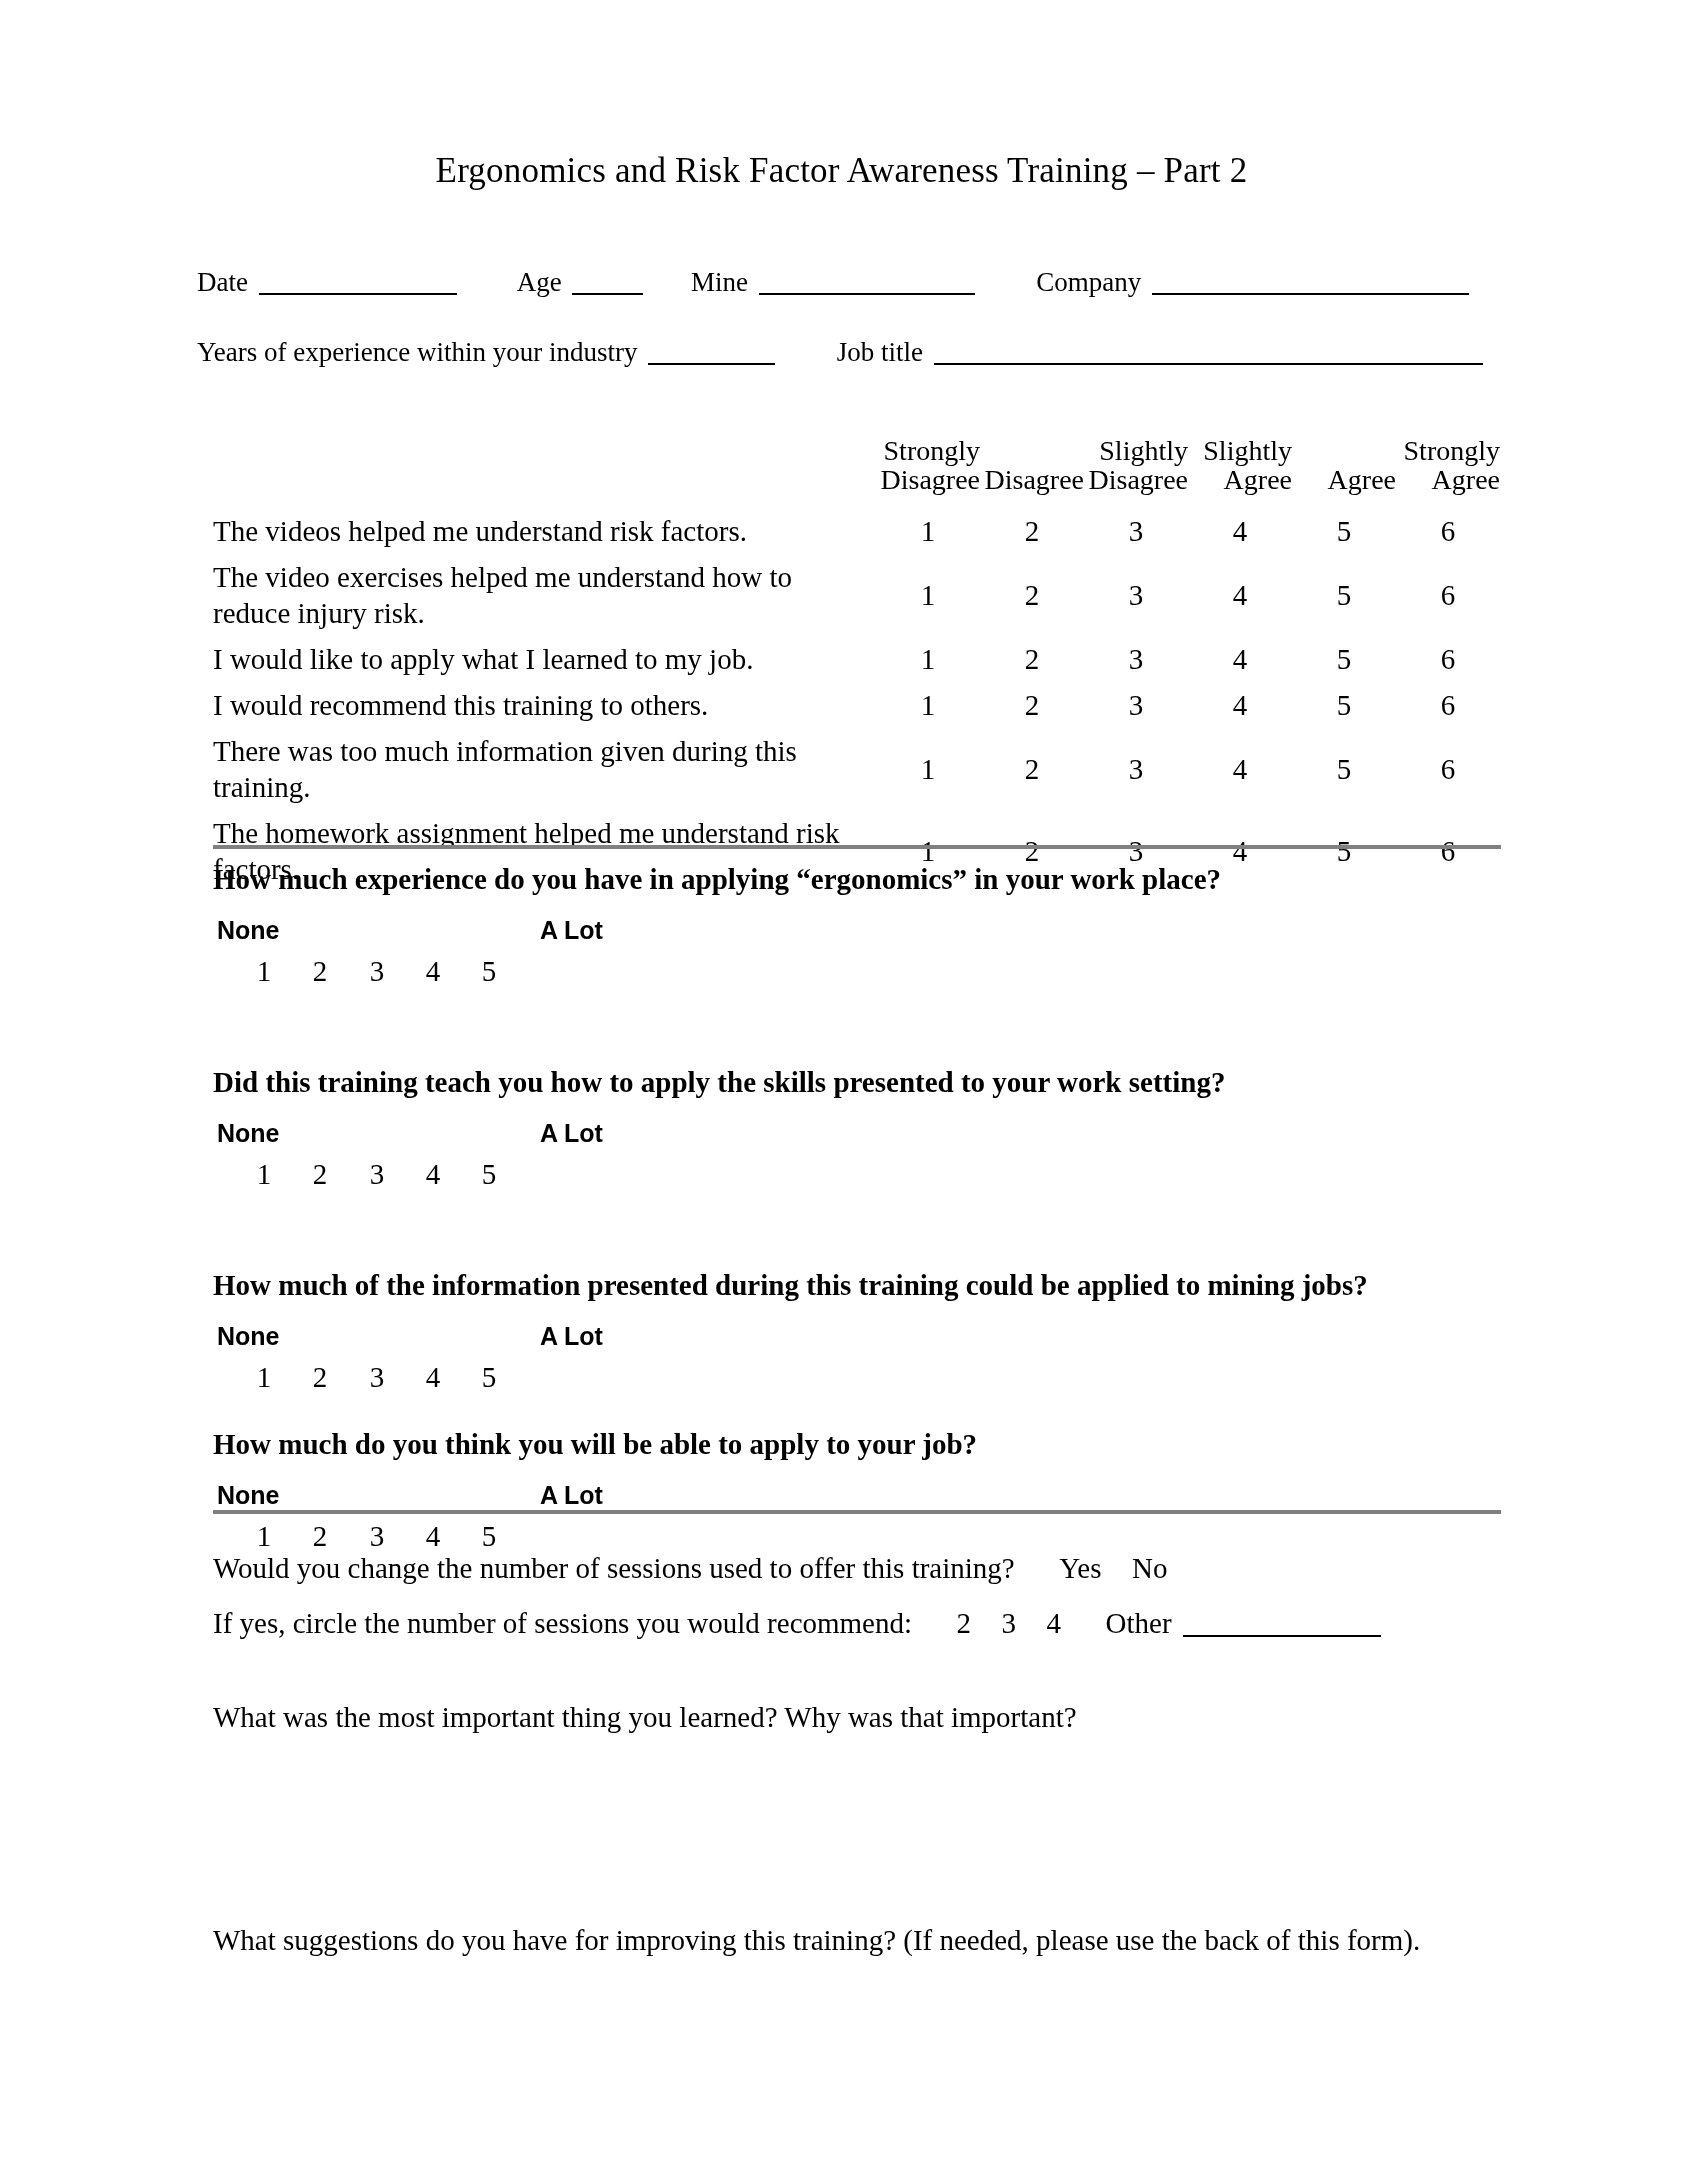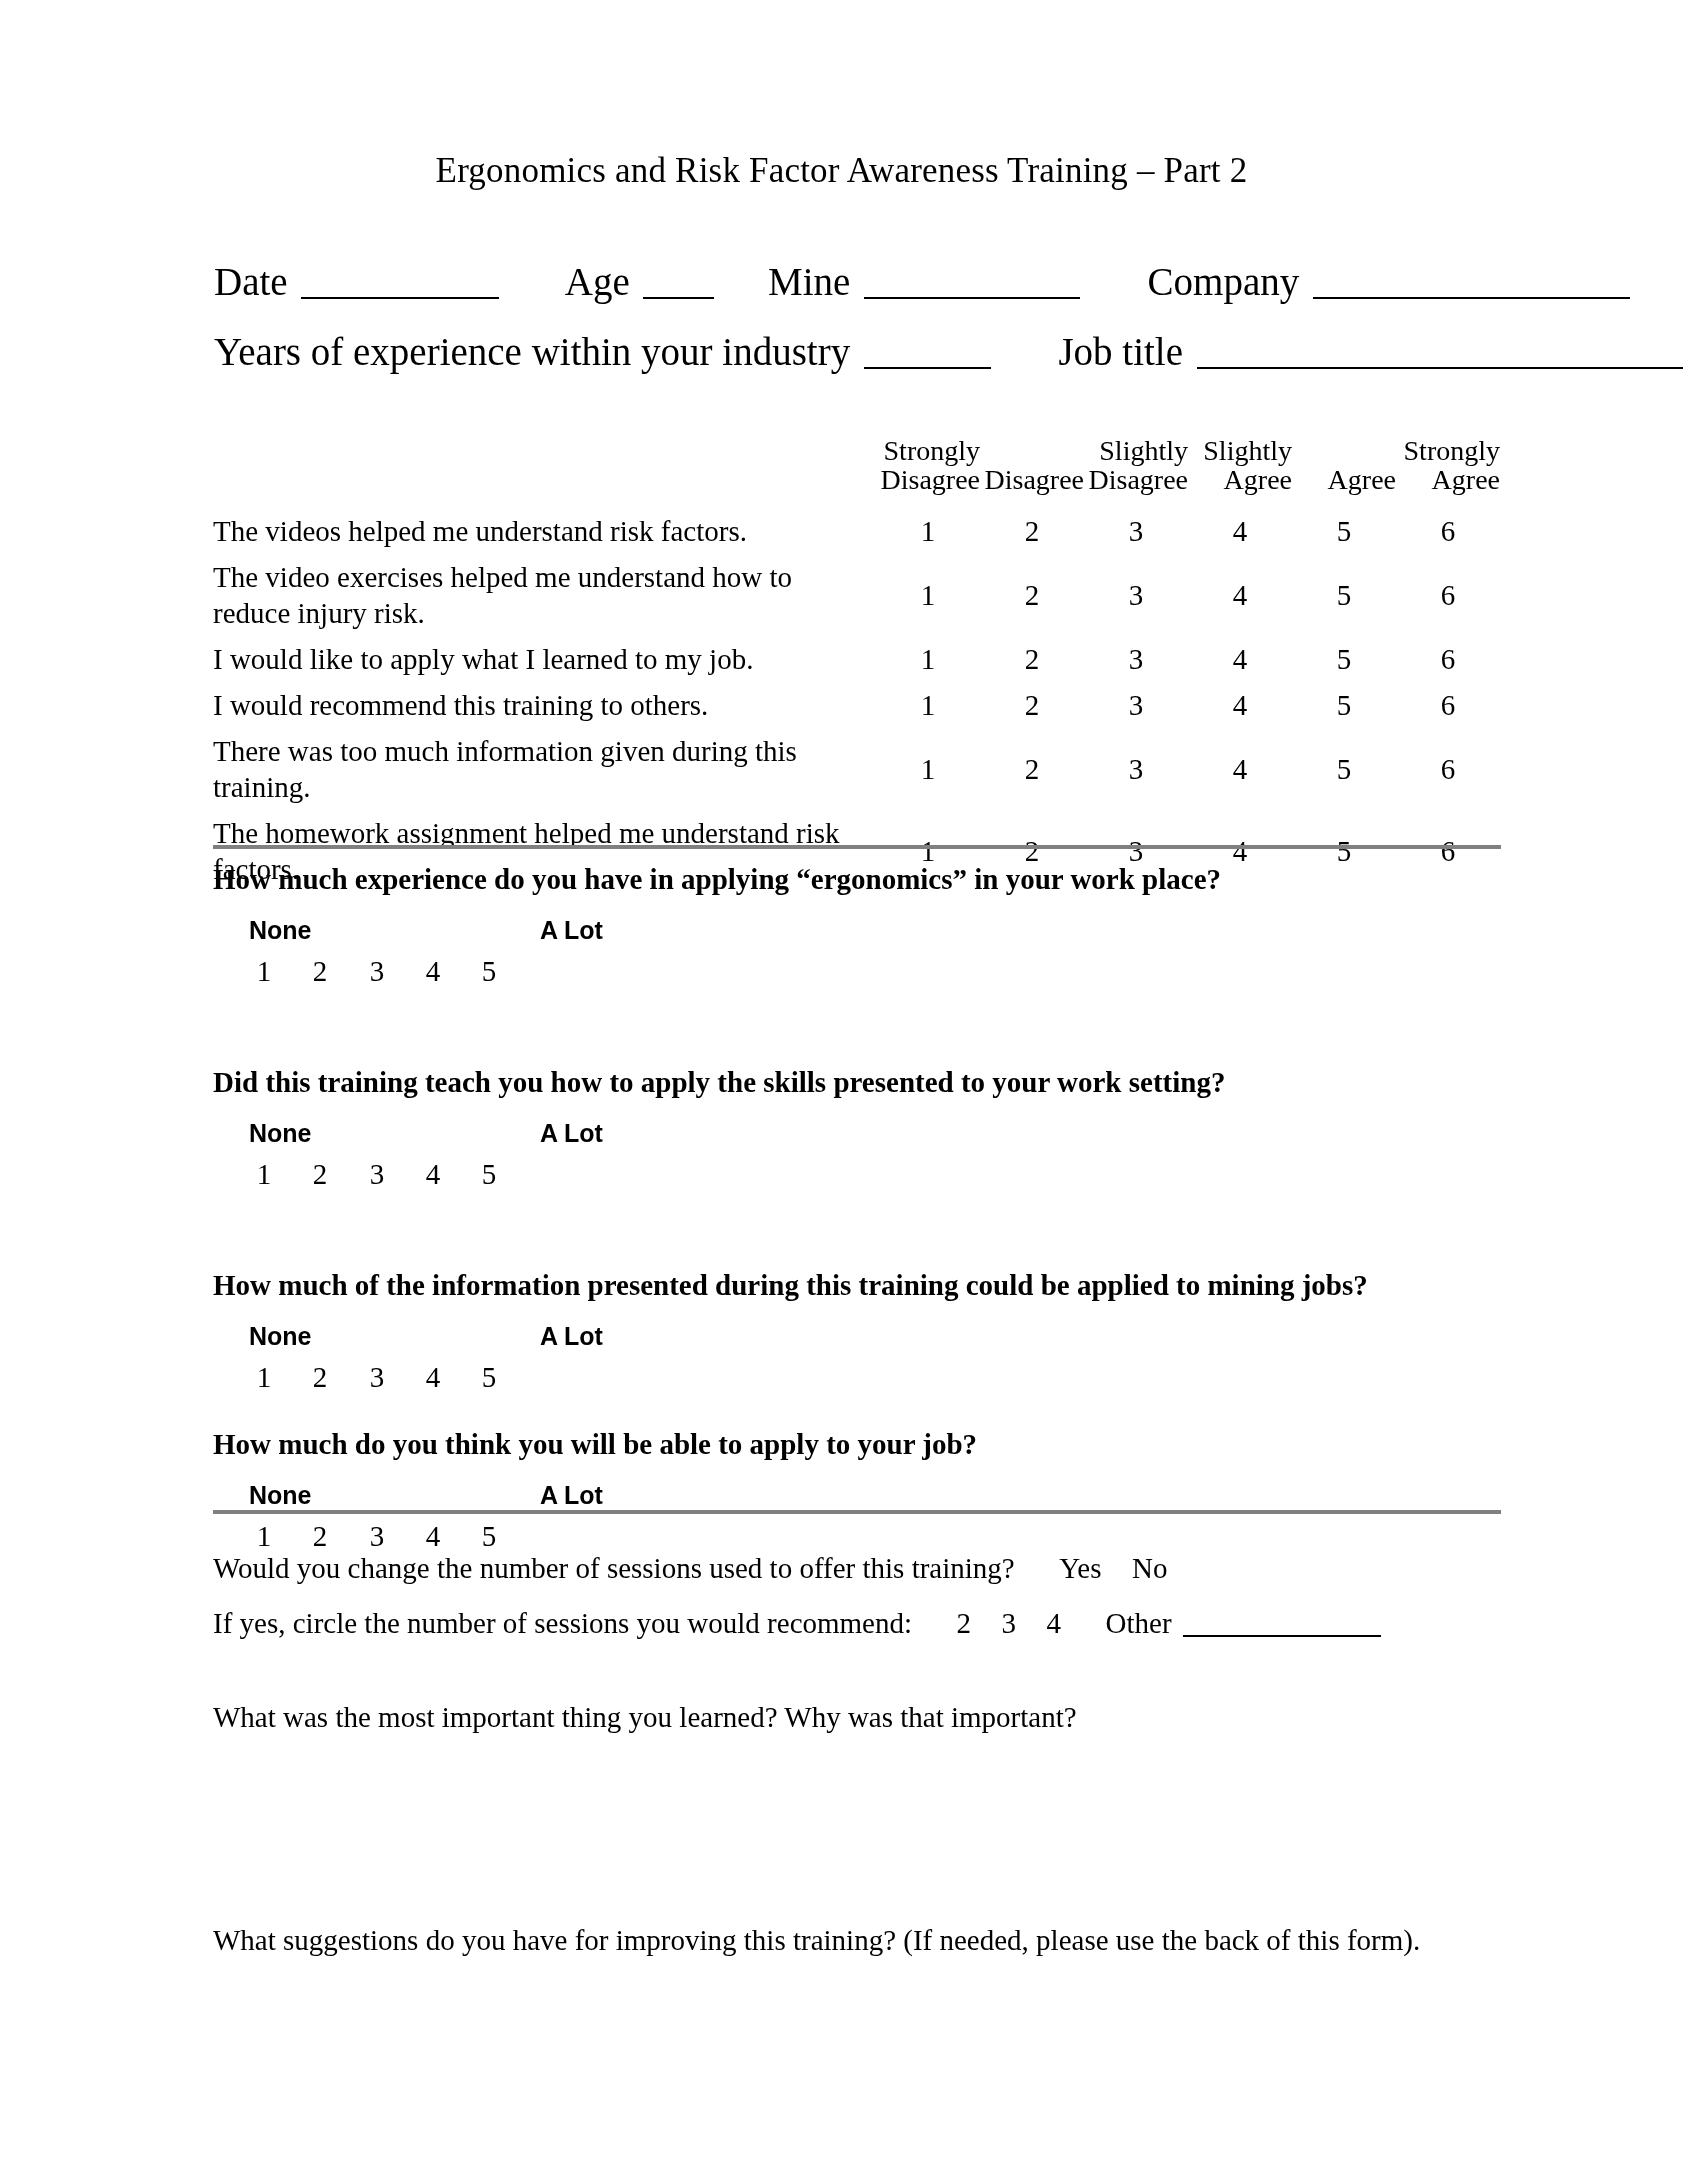--- a/index.html
+++ b/index.html
@@ -32,22 +32,22 @@
     width: 1683px;
     text-align: center;
     font-size: 35px;
     line-height: 44px;
     letter-spacing: 0.2px;
   }
 
   
   .field-row {
     position: absolute;
-    left: 214px;
-    font-size: 39px;
+    left: 197px;
+    font-size: 27px;
     line-height: 40px;
     white-space: nowrap;
   }
   .field-row.row1 { top: 262px; }
   .field-row.row2 { top: 332px; }
 
   .blank {
     display: inline-block;
     border-bottom: 2px solid #000;
     height: 28px;
@@ -131,21 +131,21 @@
     margin-top: 18px;
   }
   .anchors .anchor {
     position: absolute;
     font-family: "Liberation Sans", "DejaVu Sans", sans-serif;
     font-weight: bold;
     font-size: 25px;
     line-height: 30px;
     white-space: nowrap;
   }
-  .anchors .anchor-none { left: 36px; }
+  .anchors .anchor-none { left: 4px; }
   .anchors .anchor-alot { left: 327px; text-align: right; }
 
   .nums {
     position: relative;
     height: 40px;
     margin-top: 4px;
   }
   .nums .n {
     position: absolute;
     font-size: 29px;

